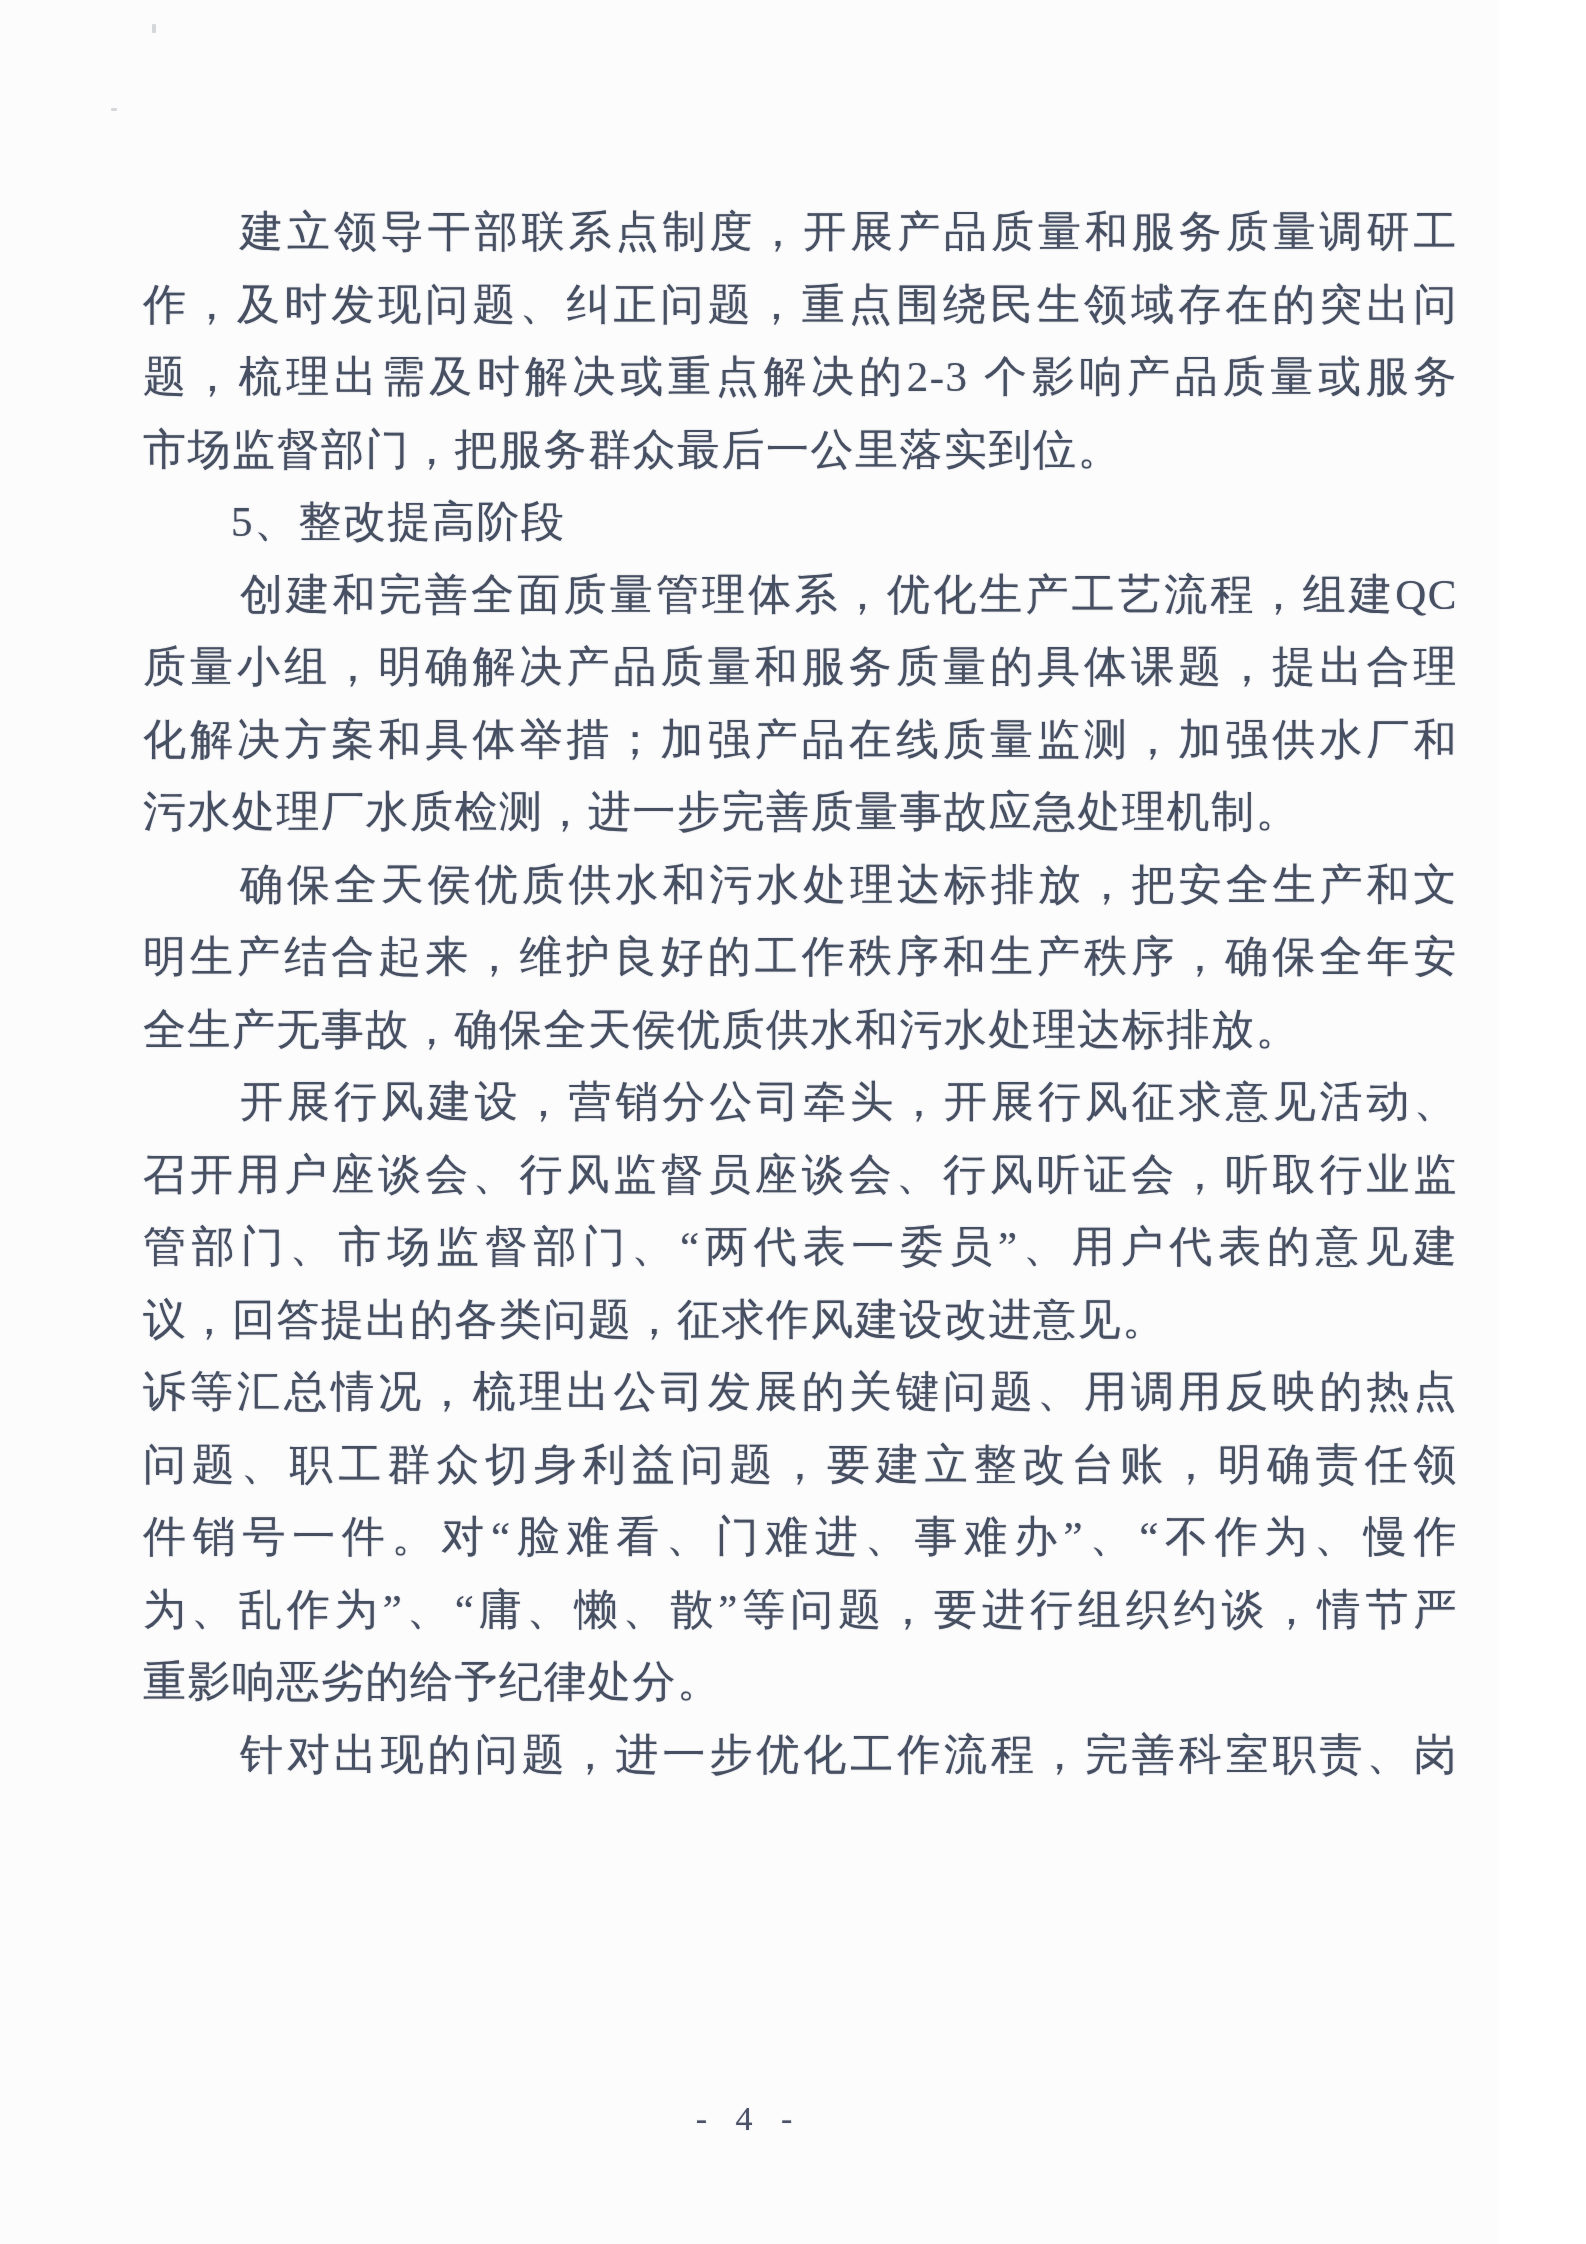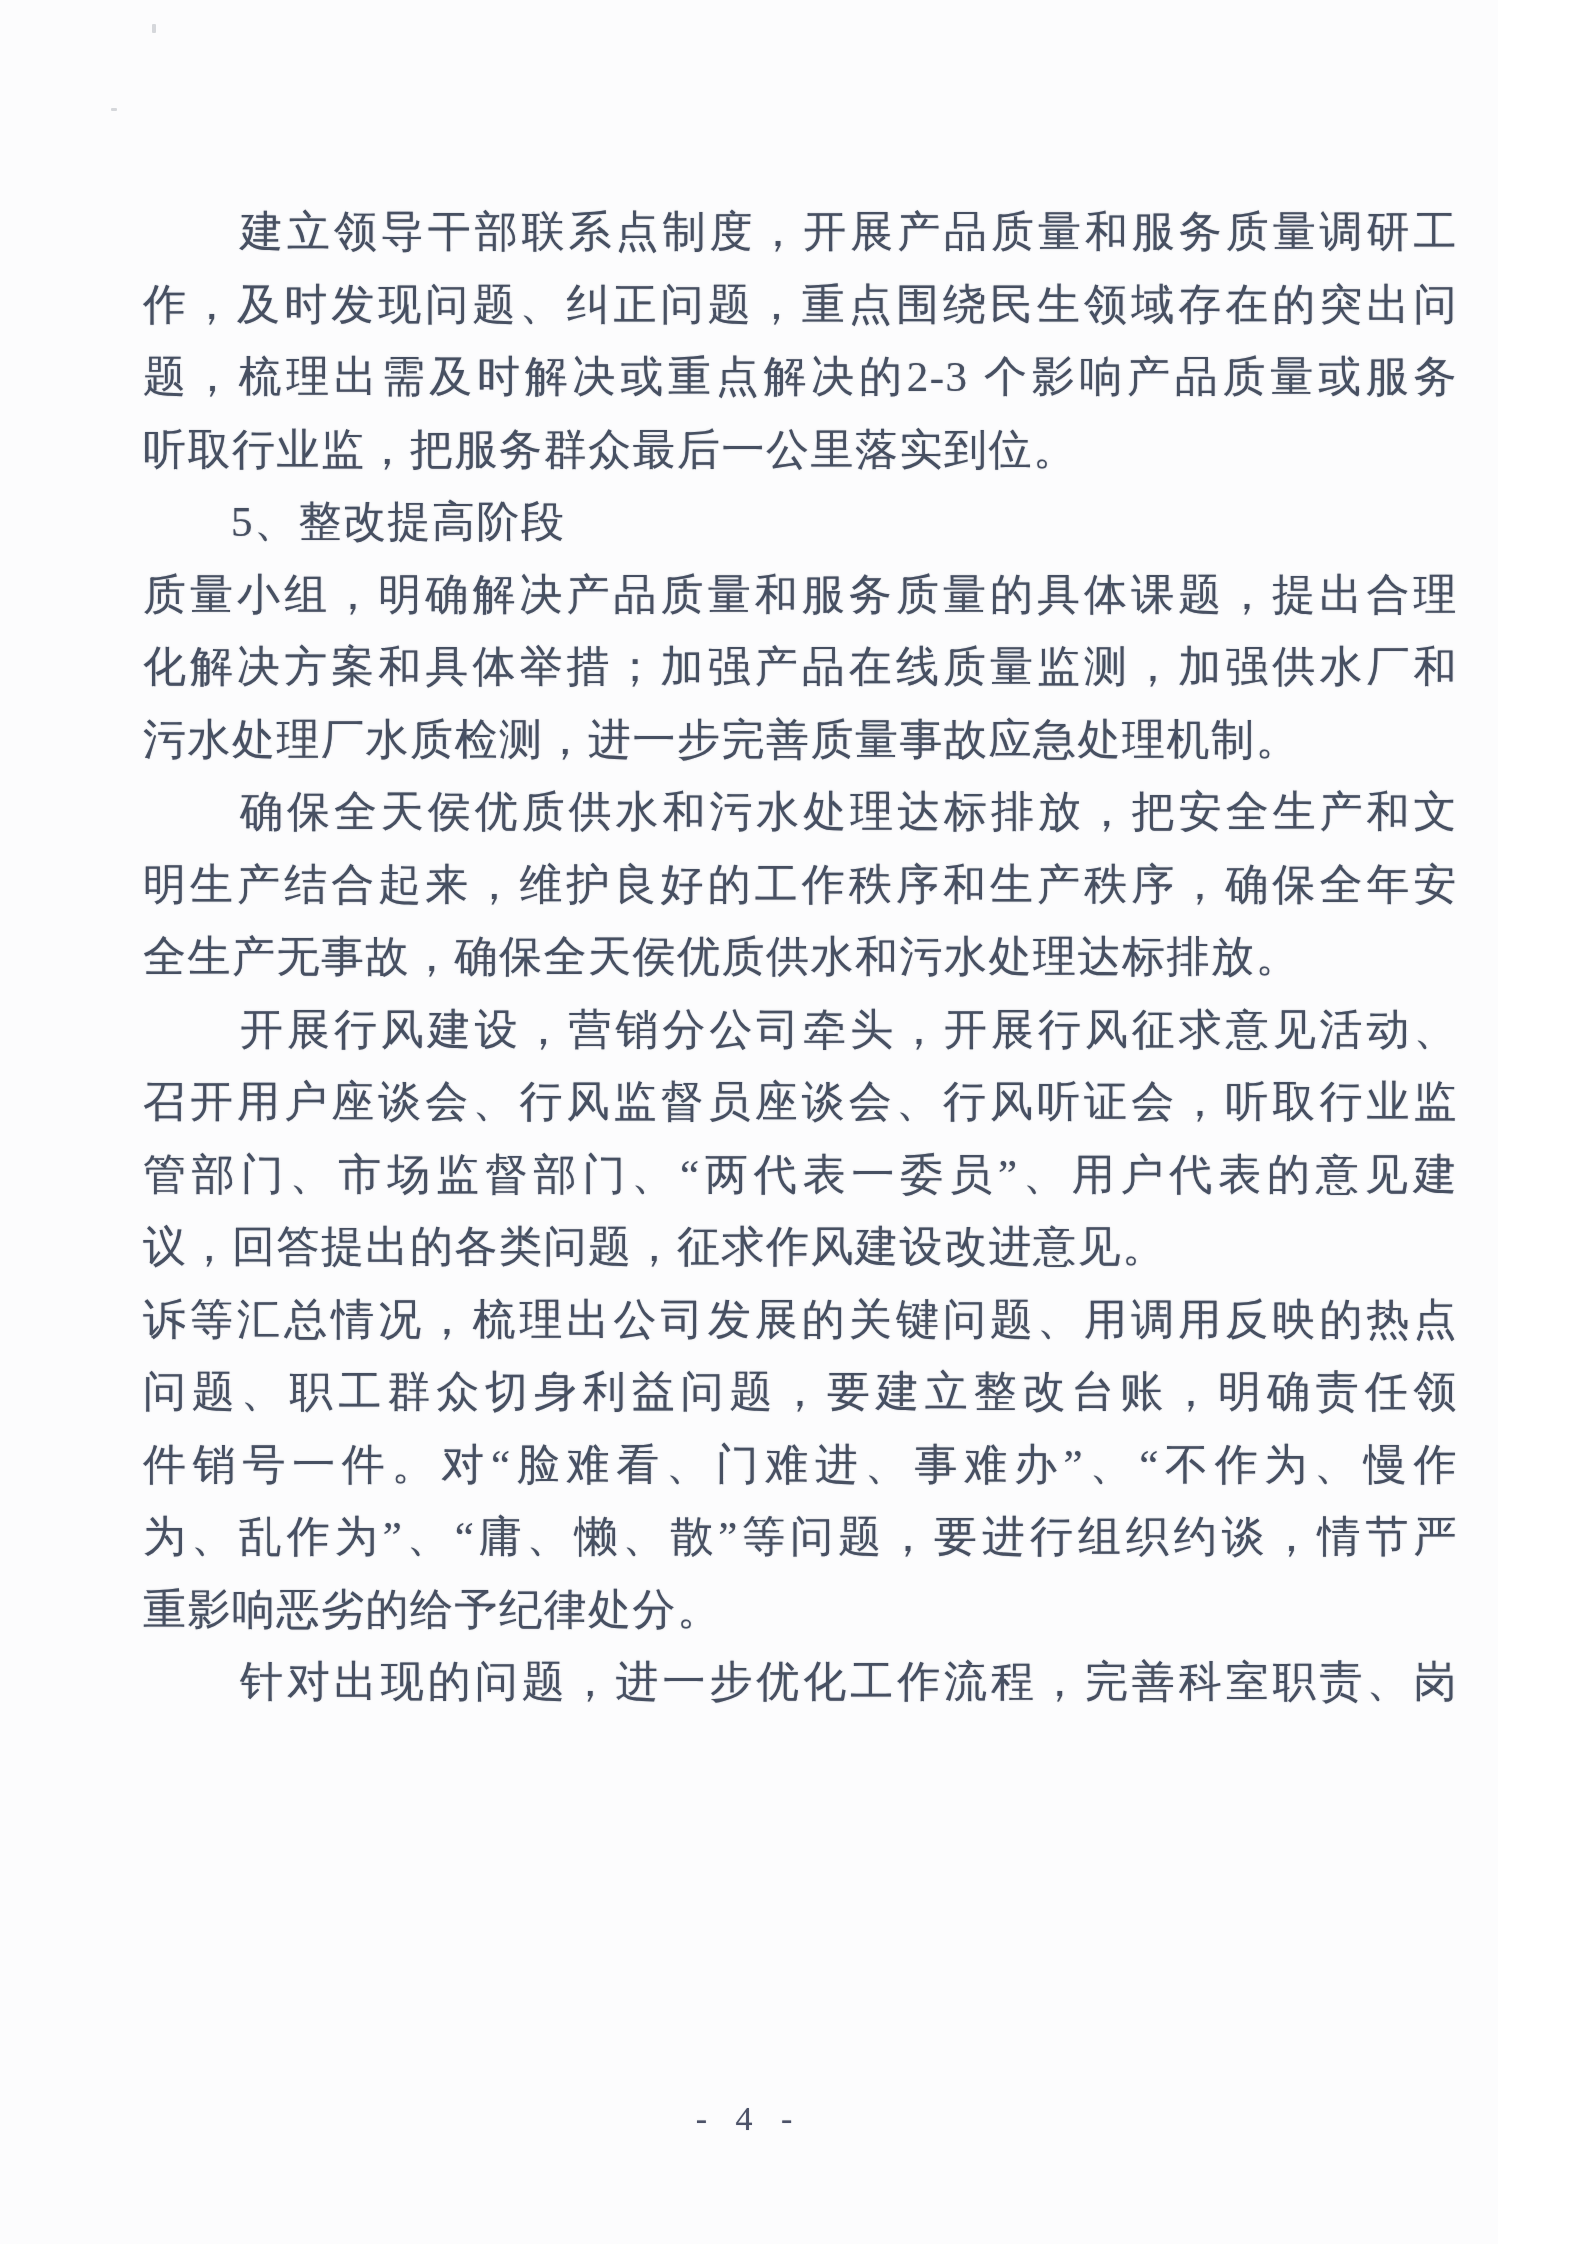--- a/index.html
+++ b/index.html
@@ -65,22 +65,23 @@
 
 <div class="page">
 
   <div class="speck speck-1"></div>
   <div class="speck speck-2"></div>
 
   <div class="text-block">
     <div class="line indent justify">建立领导干部联系点制度，开展产品质量和服务质量调研工</div>
     <div class="line justify">作，及时发现问题、纠正问题，重点围绕民生领域存在的突出问</div>
     <div class="line justify">题，梳理出需及时解决或重点解决的2-3 个影响产品质量或服务</div>
-    <div class="line">听取行业监，把服务群众最后一公里落实到位。</div>
+    <div class="line">市场监督部门，把服务群众最后一公里落实到位。</div>
     <div class="line heading-indent">5、整改提高阶段</div>
+    <div class="line indent justify">创建和完善全面质量管理体系，优化生产工艺流程，组建QC</div>
     <div class="line justify">质量小组，明确解决产品质量和服务质量的具体课题，提出合理</div>
     <div class="line justify">化解决方案和具体举措；加强产品在线质量监测，加强供水厂和</div>
     <div class="line">污水处理厂水质检测，进一步完善质量事故应急处理机制。</div>
     <div class="line indent justify">确保全天侯优质供水和污水处理达标排放，把安全生产和文</div>
     <div class="line justify">明生产结合起来，维护良好的工作秩序和生产秩序，确保全年安</div>
     <div class="line">全生产无事故，确保全天侯优质供水和污水处理达标排放。</div>
     <div class="line indent justify">开展行风建设，营销分公司牵头，开展行风征求意见活动、</div>
     <div class="line justify">召开用户座谈会、行风监督员座谈会、行风听证会，听取行业监</div>
     <div class="line justify">管部门、市场监督部门、“两代表一委员”、用户代表的意见建</div>
     <div class="line">议，回答提出的各类问题，征求作风建设改进意见。</div>

